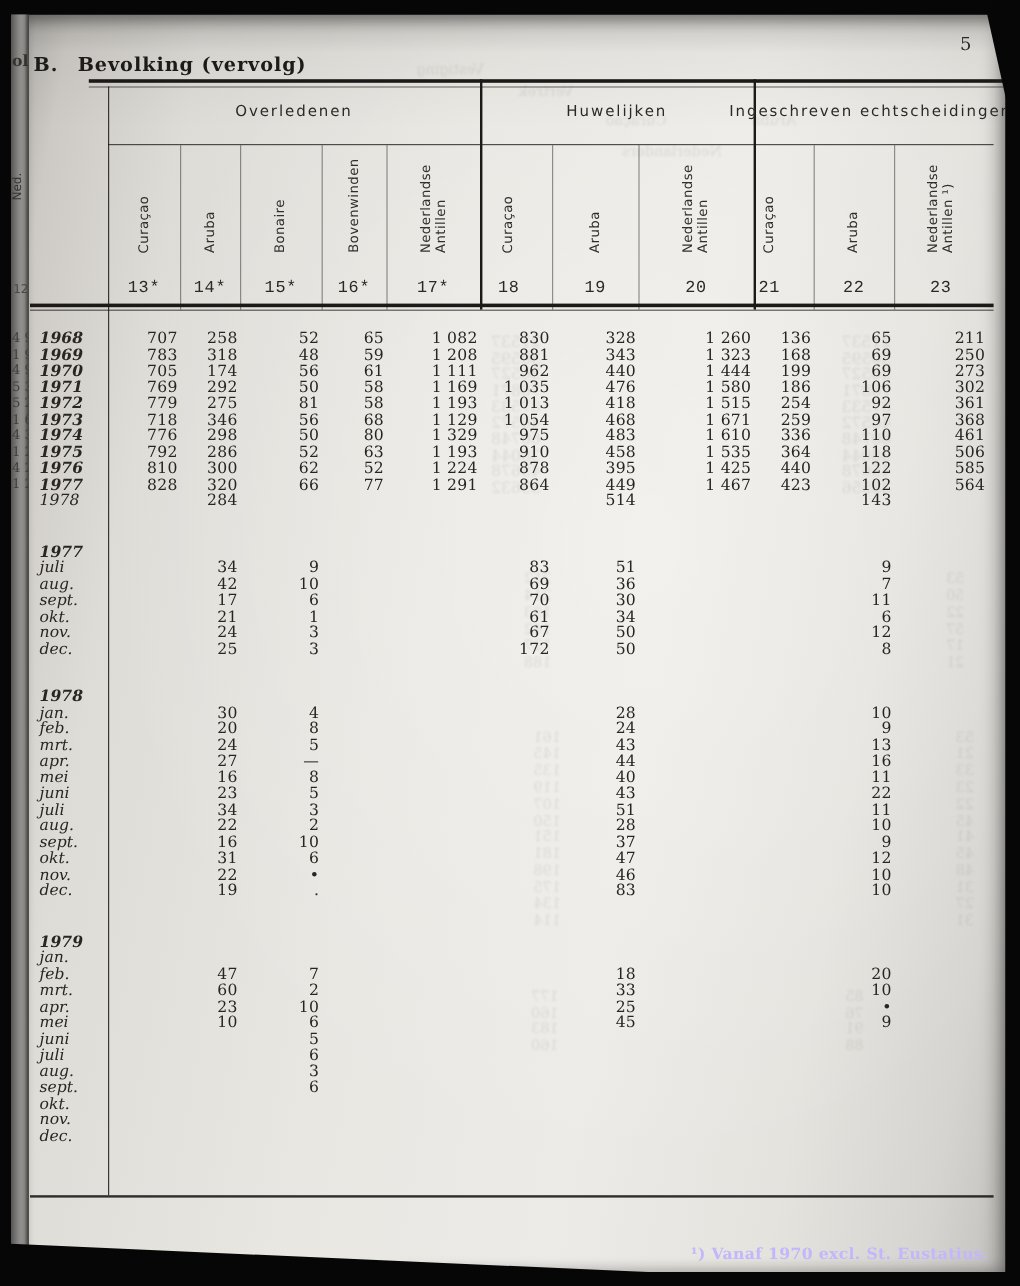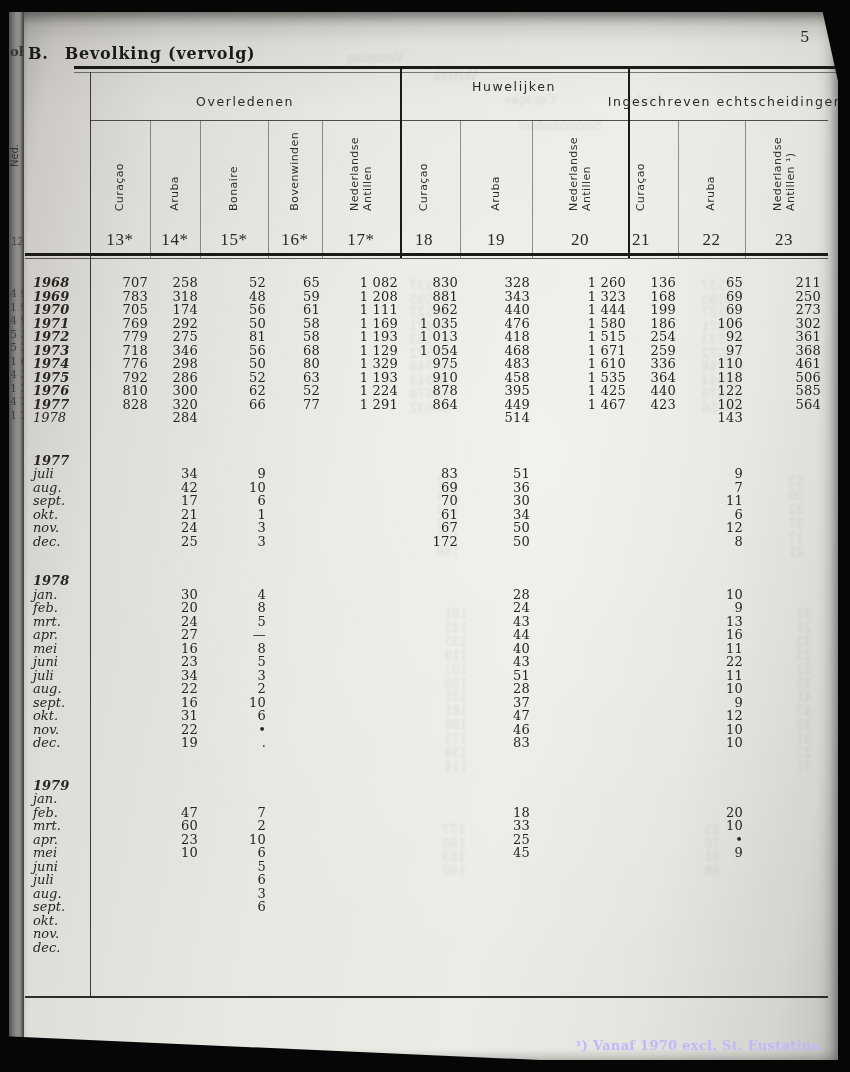--- a/index.html
+++ b/index.html
@@ -24,21 +24,21 @@
   #wedge-bl{left:0;top:1026px;width:540px;height:46px;clip-path:polygon(0 22%,100% 74%,100% 100%,0 100%);}
 
   
   #edge{position:absolute;left:9px;top:0;width:15px;height:1072px;z-index:3;
     background:linear-gradient(90deg,#575553,#8b8987 45%,#a3a19d 78%,#6e6c6a 100%);
     box-shadow:inset -3px 0 4px rgba(0,0,0,.45);overflow:hidden;}
   .edge-frag{position:absolute;color:#34322f;white-space:pre;}
   #edge-olki{left:1px;top:44px;font:bold 13px "DejaVu Serif",serif;}
   #edge-ned{left:-6px;top:150px;font:10px "DejaVu Sans",sans-serif;transform:rotate(-90deg);}
   #edge-12{left:2px;top:236px;font:10px "DejaVu Sans",sans-serif;color:#4a4846;}
-  #edge-digits{left:1px;top:287px;font:11px "DejaVu Serif",serif;line-height:13.5px;color:#413f3c;}
+  #edge-digits{left:1px;top:275px;font:11px "DejaVu Serif",serif;line-height:13.5px;color:#413f3c;}
 
   
   #heading{position:absolute;left:28px;top:44px;z-index:3;color:#1d1b18;
     font:bold 16px "DejaVu Serif",serif;letter-spacing:.8px;}
   #heading .sect{margin-right:16px;}
   #pagenum{position:absolute;left:800px;top:28px;z-index:3;color:#2a2825;font:15px "DejaVu Serif",serif;}
   #footnote{position:absolute;right:26px;top:1038px;z-index:3;color:#c4b5fd;
     font:bold 13px "DejaVu Serif",serif;letter-spacing:.3px;}
 
   
@@ -59,21 +59,21 @@
         grid-template-columns:65px 60px 50px 68px 54px 78px 60px 72px 96px 50px 67px 78px;}
   #thead-groups{top:79px;height:26px;}
   #thead-groups .glabel{display:flex;align-items:center;justify-content:center;
     font-family:"DejaVu Sans",sans-serif;font-size:12.5px;letter-spacing:1.6px;color:#2b2926;white-space:nowrap;}
   #thead-rot{top:124px;height:98px;}
   #thead-rot .rcell{display:flex;align-items:flex-end;justify-content:center;padding-bottom:11px;}
   #thead-rot .rcell span{writing-mode:vertical-rl;transform:rotate(180deg);white-space:pre-line;
     font-family:"DejaVu Sans",sans-serif;font-size:11px;letter-spacing:.4px;line-height:12.5px;color:#312f2c;}
   #thead-nums{top:228px;height:24px;}
   #thead-nums .ncell{display:flex;align-items:center;justify-content:center;
-    font-family:Liberation Serif, serif;font-size:17px;letter-spacing:.6px;color:#2b2926;}
+    font-family:Liberation Mono, monospace;font-size:14px;letter-spacing:.6px;color:#2b2926;}
   .pr12{padding-right:12px;box-sizing:border-box;}
   .pr24{padding-right:24px;box-sizing:border-box;}
 
   #tbody{position:absolute;left:25px;top:262px;width:798px;z-index:3;}
   .trow{display:grid;grid-template-columns:65px 60px 50px 68px 54px 78px 60px 72px 96px 50px 67px 78px;
         height:13.5px;line-height:13.5px;}
   .trow .stub{padding-left:8px;font-style:italic;font-size:13px;color:#28261f;white-space:nowrap;}
   .trow.yb .stub,.trow.sec .stub{font-weight:bold;}
   .trow .val{text-align:right;padding-right:2px;box-sizing:border-box;
              font-size:13px;color:#27251f;letter-spacing:.2px;white-space:nowrap;}
@@ -199,22 +199,22 @@
       <div class="vrule vthin" style="left: 200px;"></div>
       <div class="vrule vthin" style="left: 268px;"></div>
       <div class="vrule vthin" style="left: 322px;"></div>
       <div class="vrule vthin" style="left: 460px;"></div>
       <div class="vrule vthin" style="left: 532px;"></div>
       <div class="vrule vthin" style="left: 678px;"></div>
       <div class="vrule vthin" style="left: 745px;"></div>
     </div>
 
   <div class="grid" id="thead-groups">
+      <div class="glabel" style="grid-column: 2 / span 5;">Overledenen</div>
       <div class="glabel" style="grid-column: 7 / span 3;">Huwelijken</div>
-      <div class="glabel" style="grid-column: 2 / span 5;">Overledenen</div>
       <div class="glabel" style="grid-column: 10 / span 3;">Ingeschreven echtscheidingen</div>
     </div>
   <div class="grid" id="thead-rot">
       <div class="rcell"></div>
       <div class="rcell">
         <span>Curaçao</span>
       </div>
       <div class="rcell">
         <span>Aruba</span>
       </div>

